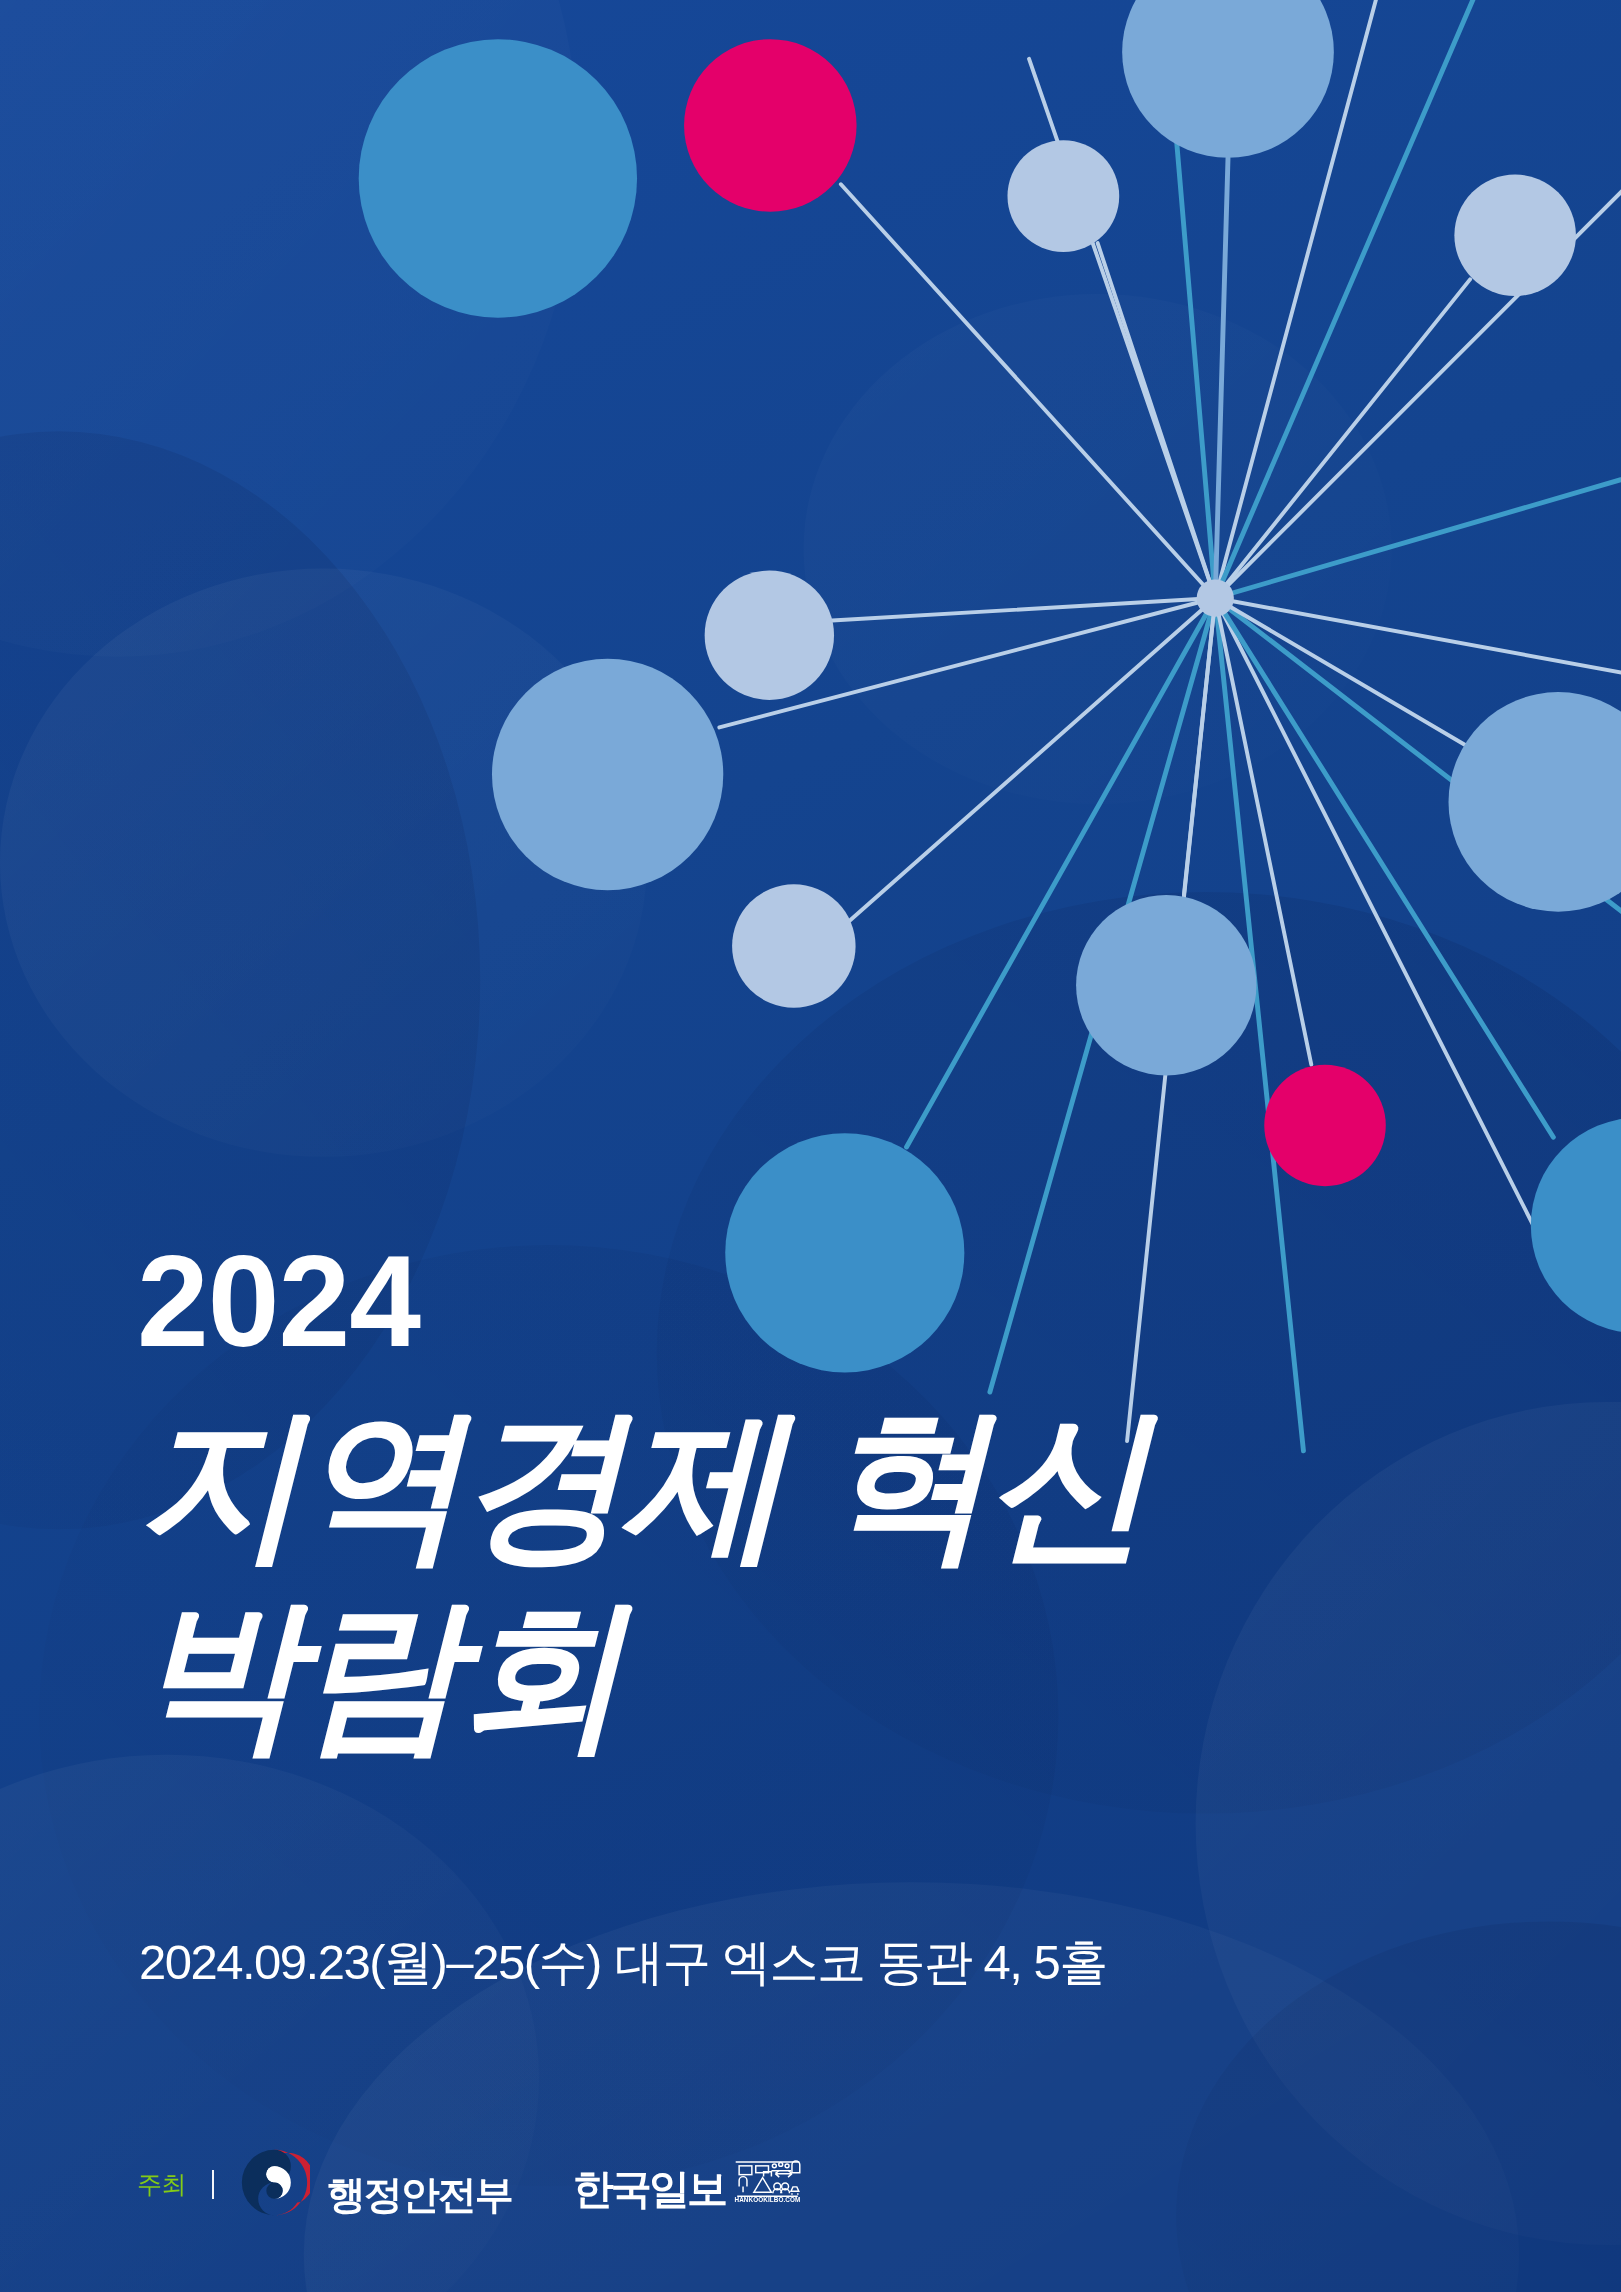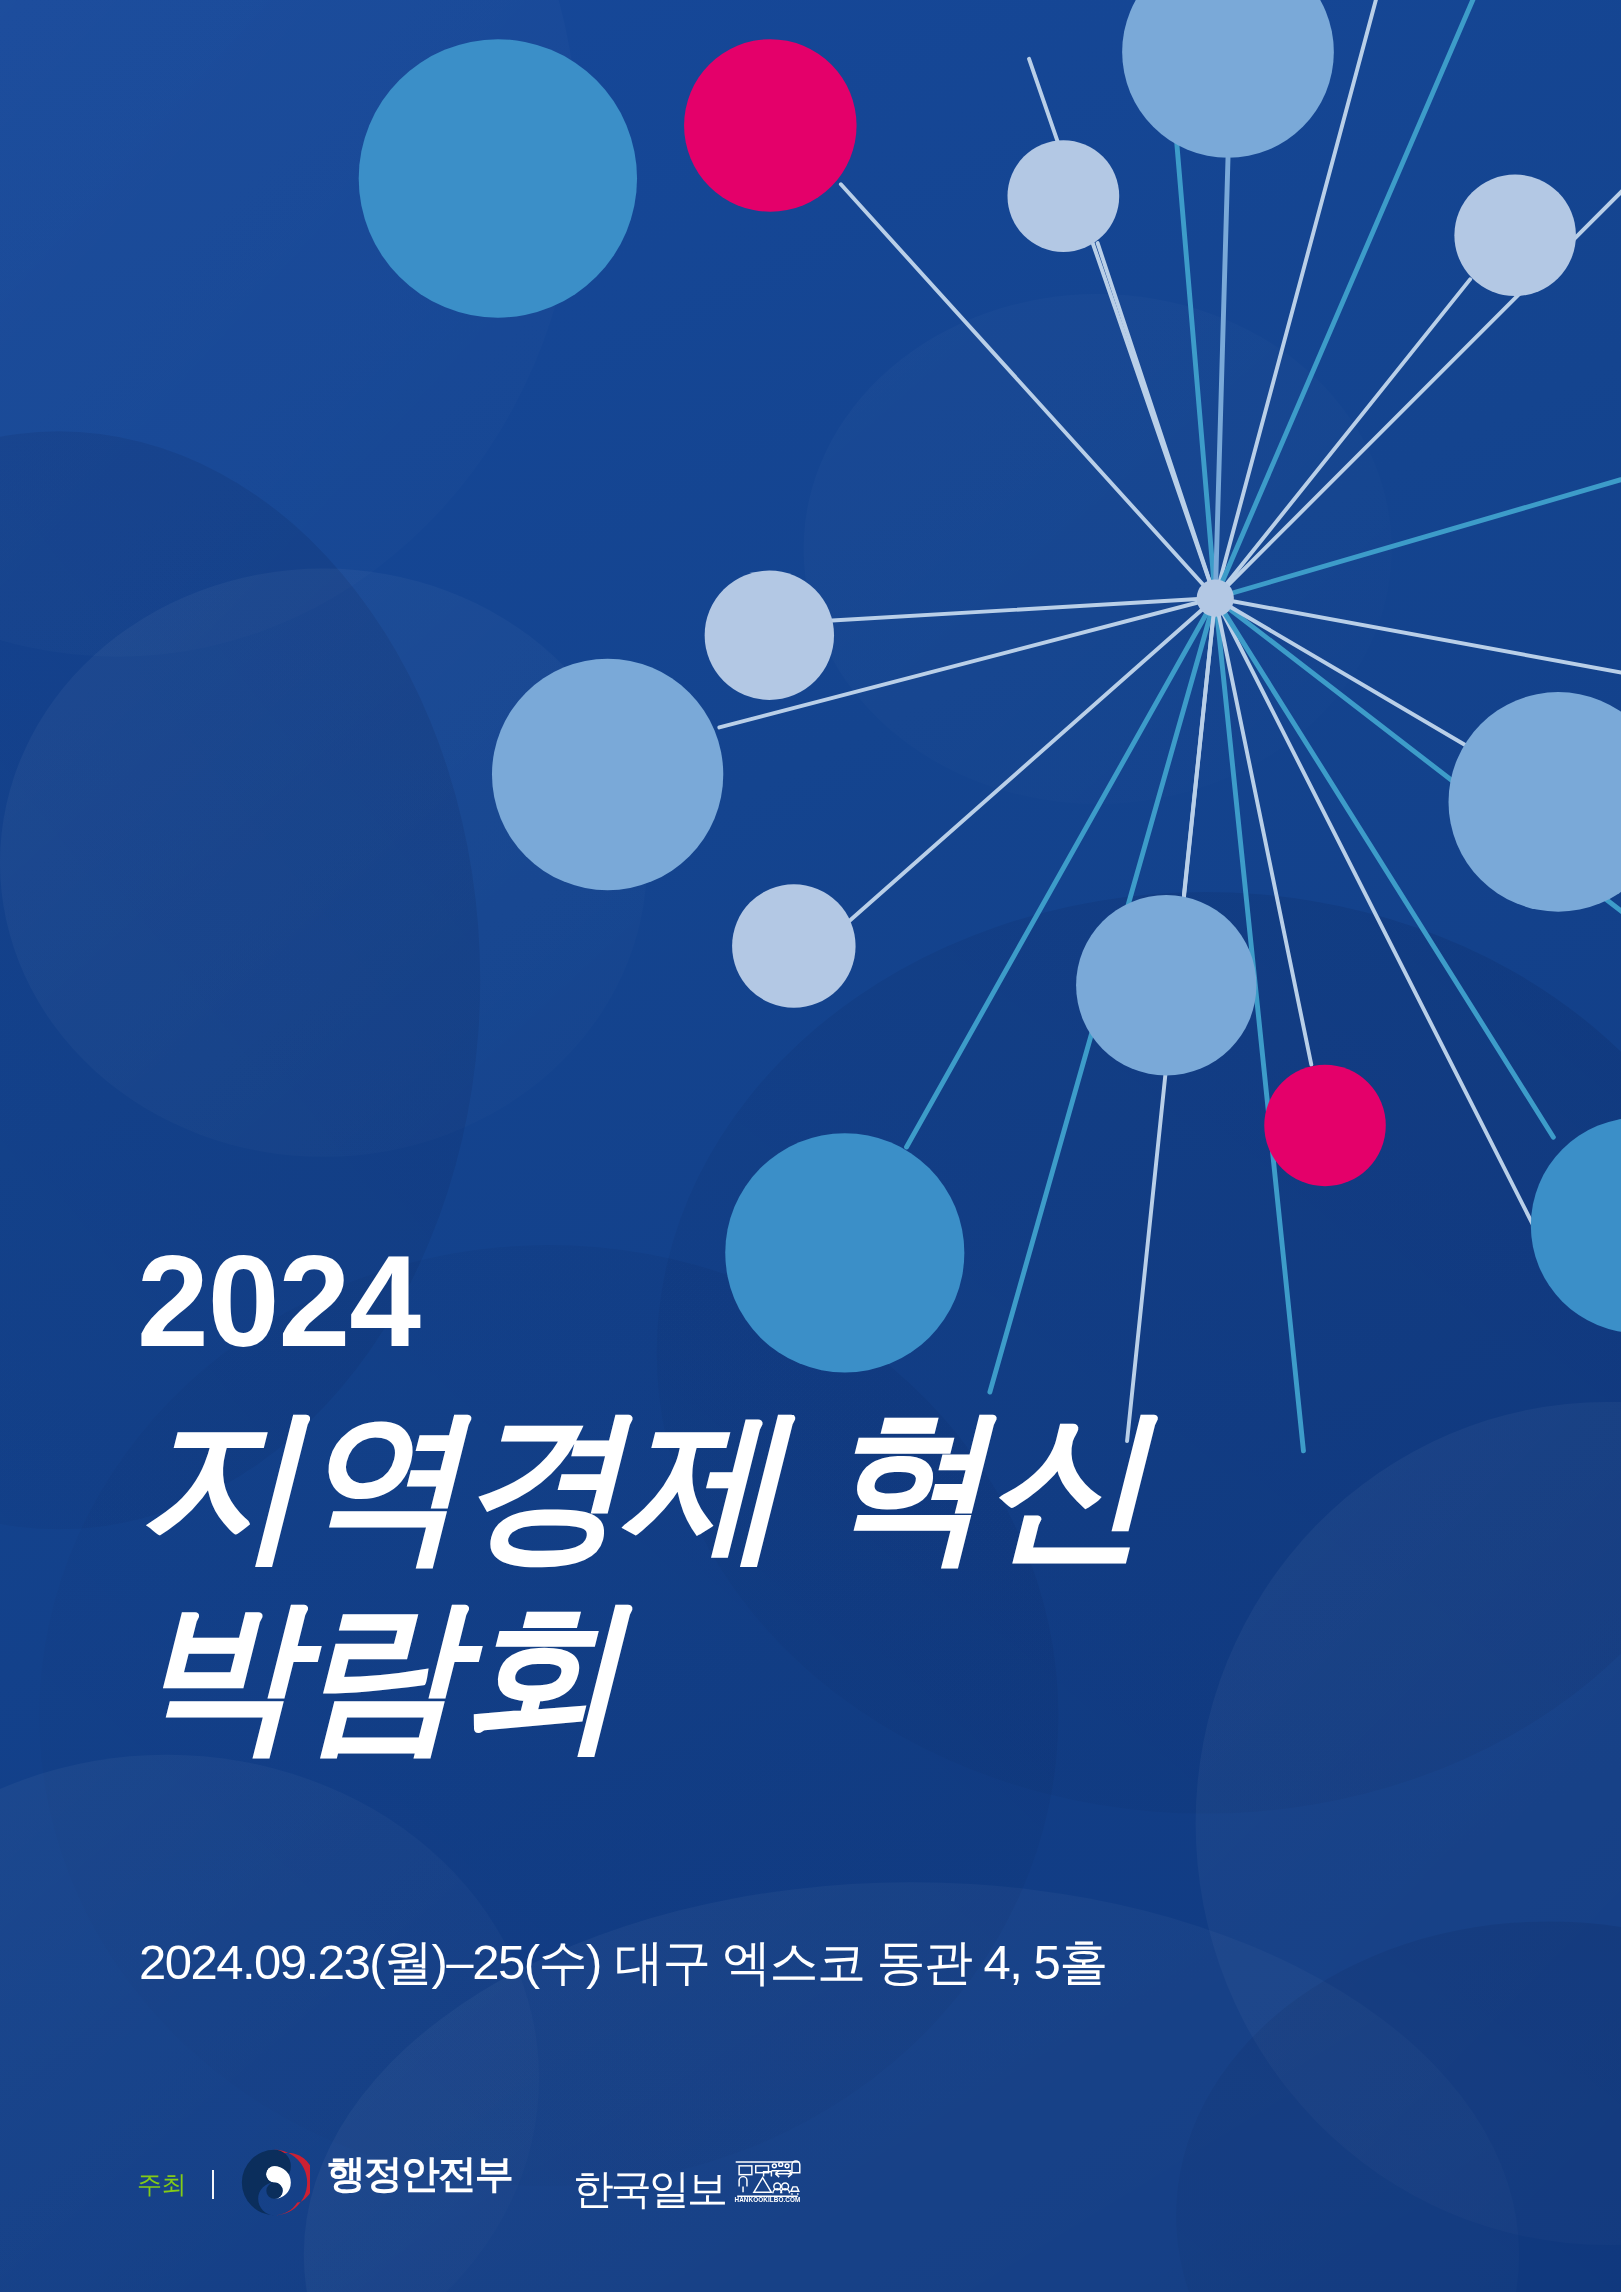--- a/index.html
+++ b/index.html
@@ -95,36 +95,36 @@
     width: 2px;
     height: 29px;
     background: #ffffff;
     margin: 0 25.5px 0 25.5px;
     opacity: .95;
   }
   .logo-group {
     display: flex;
     align-items: center;
   }
-  #moisLogo { display: flex; align-items: flex-start; }
+  #moisLogo { display: flex; align-items: flex-end; }
   #mois-name {
     font-size: 39px;
     font-weight: 700;
     color: #ffffff;
     letter-spacing: -2px;
     margin-left: 16.7px;
   }
   #hankook {
     display: flex;
     align-items: flex-end;
     margin-left: 61px;
   }
   #hk-name {
     font-size: 41px;
-    font-weight: 400;
+    font-weight: 700;
     color: #ffffff;
     letter-spacing: -2.9px;
     line-height: 1;
   }
   #hk-mark { margin-left: 8.8px; margin-bottom: 2px; }
 </style>
 </head>
 <body>
 
 <div id="poster">

